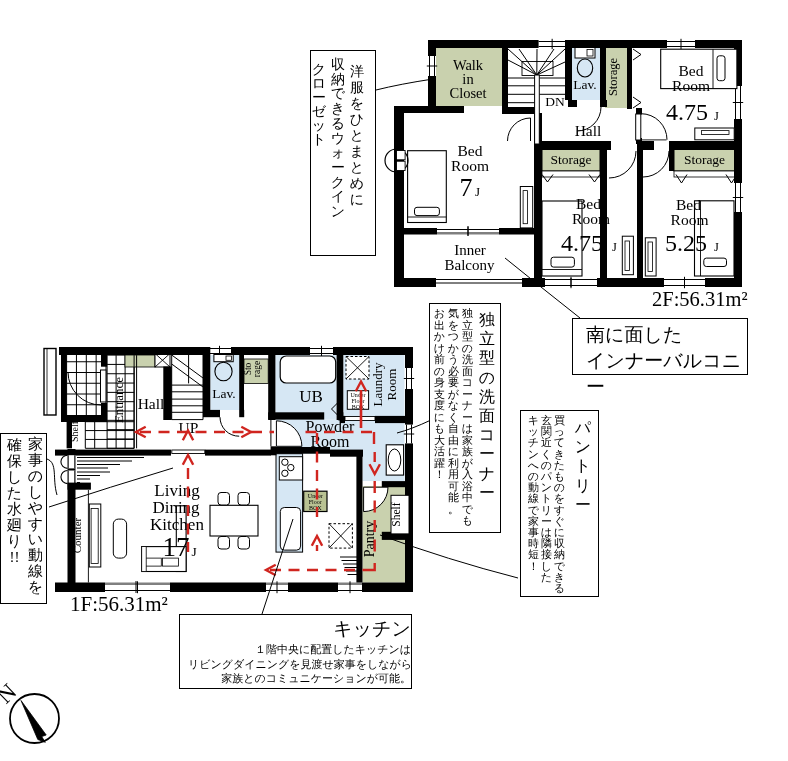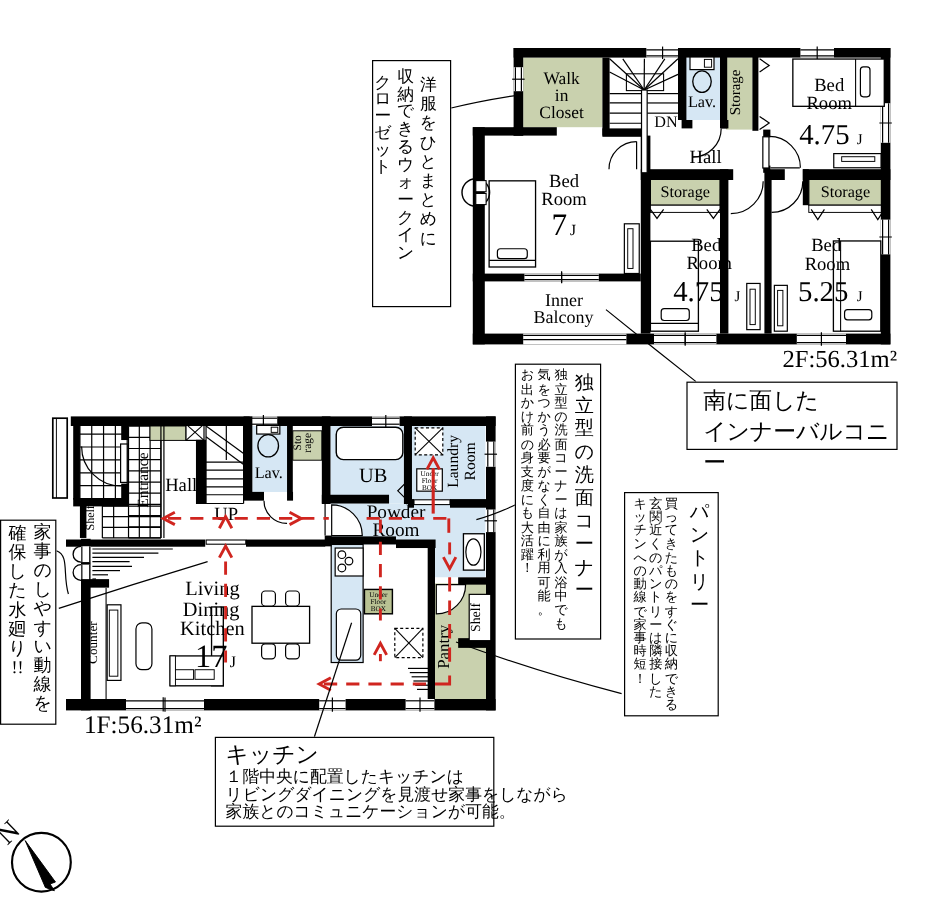--- a/index.html
+++ b/index.html
@@ -601,17 +601,17 @@
 <div class="box" style="left:520px;top:410px;width:79px;height:187px;"></div>
 <div class="vc" style="left:573px;top:418px;font-size:16px;line-height:19.2px;width:20px;">パ<br>ン<br>ト<br>リ<br>ー</div>
 <div class="vc" style="left:552px;top:415px;font-size:11px;line-height:11.2px;width:15px;">買<br>っ<br>て<br>き<br>た<br>も<br>の<br>を<br>す<br>ぐ<br>に<br>収<br>納<br>で<br>き<br>る</div>
 <div class="vc" style="left:539px;top:415px;font-size:11px;line-height:11.2px;width:15px;">玄<br>関<br>近<br>く<br>の<br>パ<br>ン<br>ト<br>リ<br>ー<br>は<br>隣<br>接<br>し<br>た</div>
 <div class="vc" style="left:526px;top:415px;font-size:11px;line-height:11.2px;width:15px;">キ<br>ッ<br>チ<br>ン<br>へ<br>の<br>動<br>線<br>で<br>家<br>事<br>時<br>短<br>！</div>
 
 <div class="box" style="left:0px;top:433px;width:47px;height:171px;"></div>
 <div class="vc" style="left:26px;top:437px;font-size:15px;line-height:15.9px;width:19px;">家<br>事<br>の<br>し<br>や<br>す<br>い<br>動<br>線<br>を</div>
 <div class="vc" style="left:5px;top:437px;font-size:15px;line-height:16px;width:19px;">確<br>保<br>し<br>た<br>水<br>廻<br>り<br>!!</div>
 
-<div class="box" style="left:179px;top:614px;width:233px;height:75px;padding:1px 0 0 8px;">
+<div class="box" style="left:179px;top:614px;width:233px;height:75px;padding:1px 0 0 8px;text-align:right;">
       <div style="font-size:19px;">キッチン</div>
-      <div style="font-size:14px;line-height:14.5px;white-space:nowrap;">１階中央に配置したキッチンは<br>リビングダイニングを見渡せ家事をしながら<br>家族とのコミュニケーションが可能。</div>
+      <div style="font-size:11px;line-height:14.5px;white-space:nowrap;">１階中央に配置したキッチンは<br>リビングダイニングを見渡せ家事をしながら<br>家族とのコミュニケーションが可能。</div>
     </div>
 </div>
 
 </body></html>

